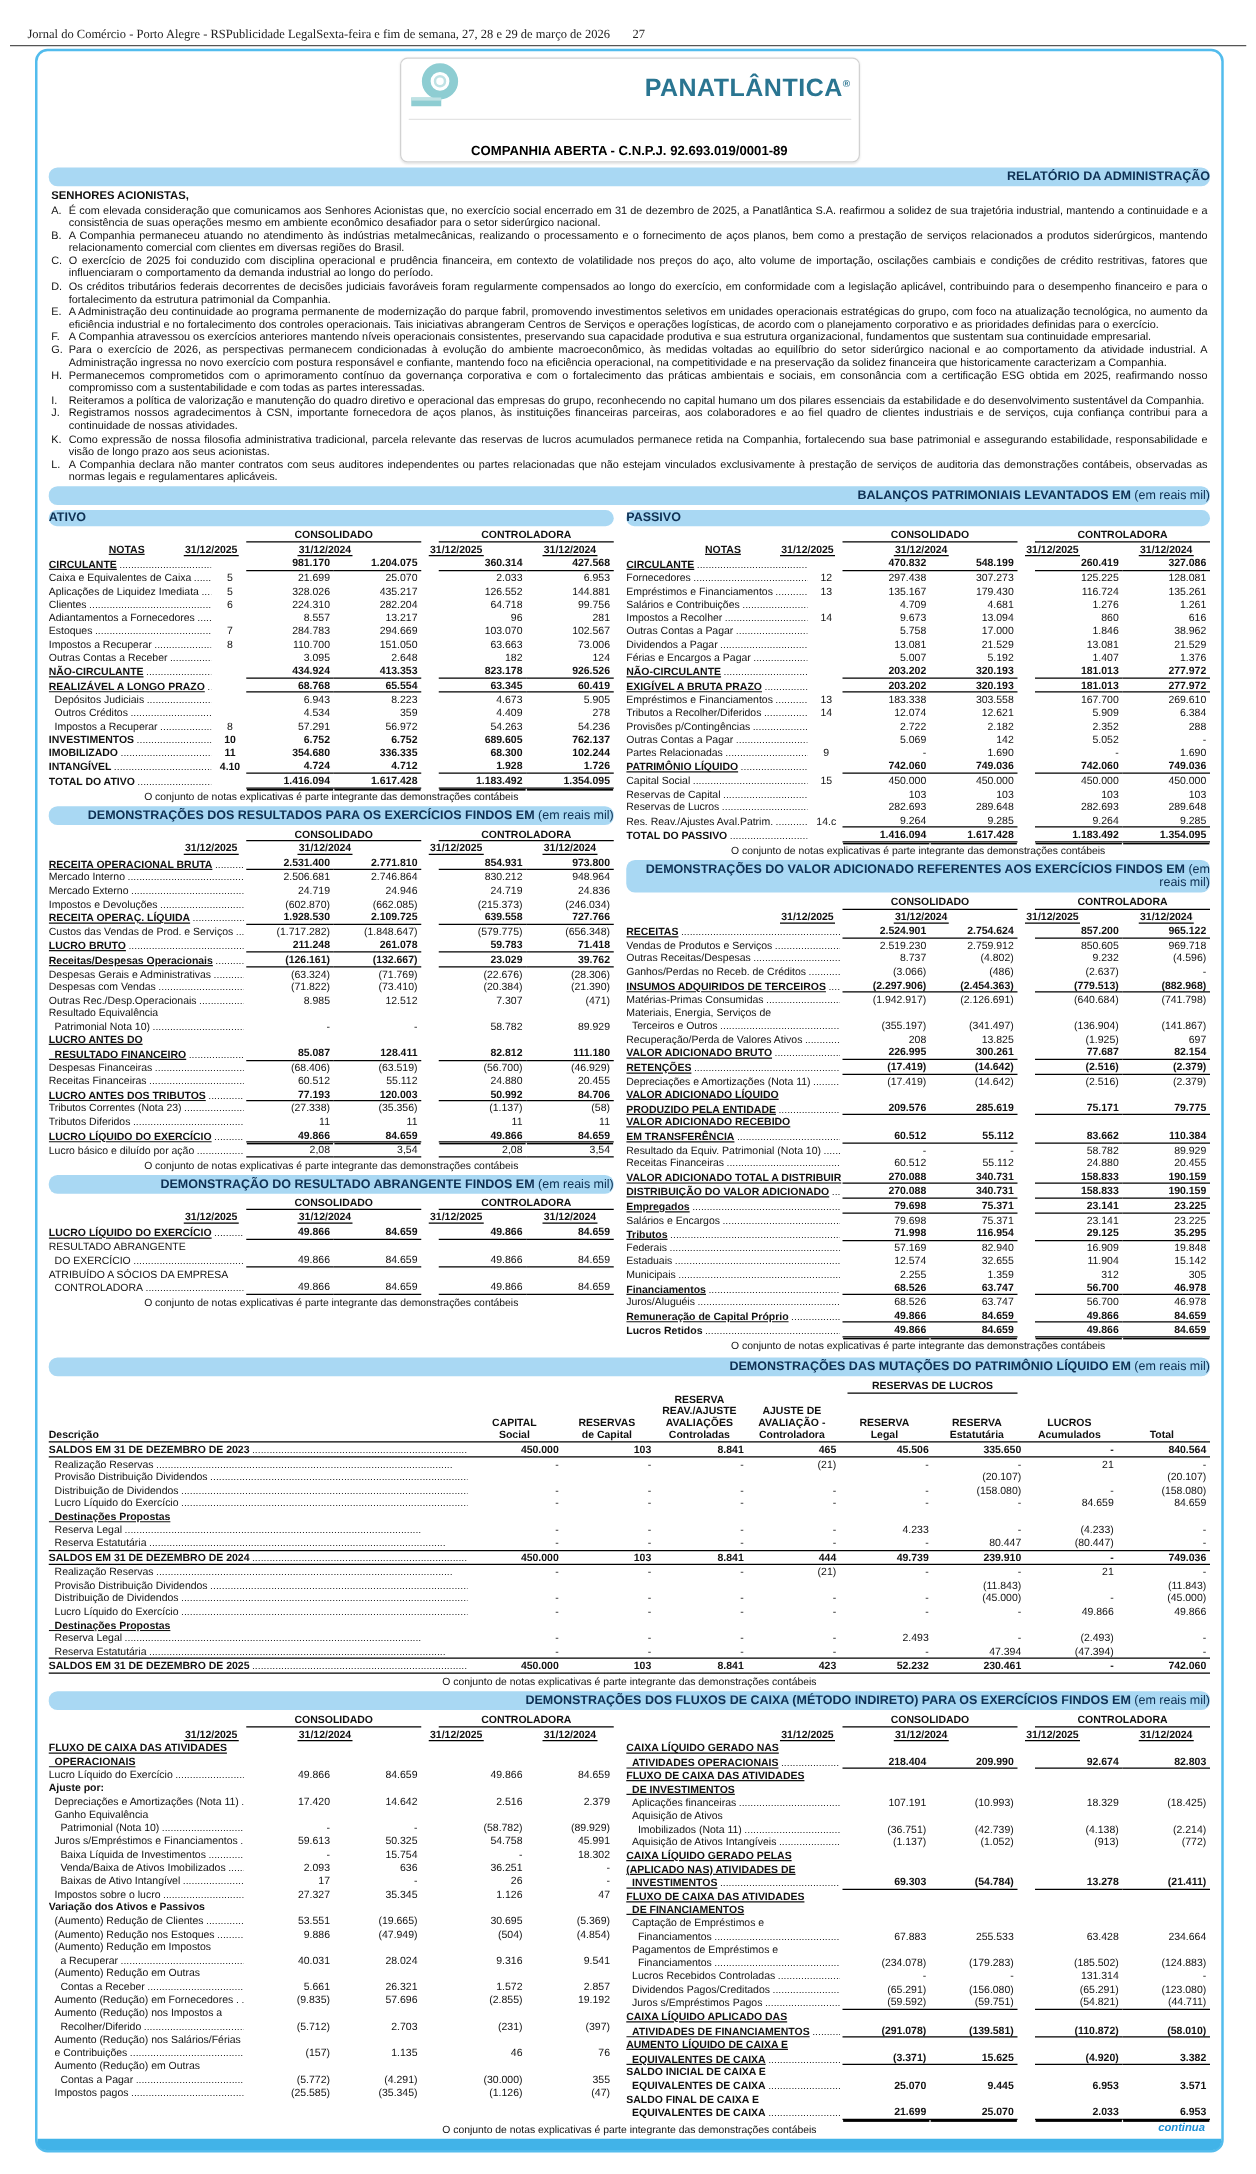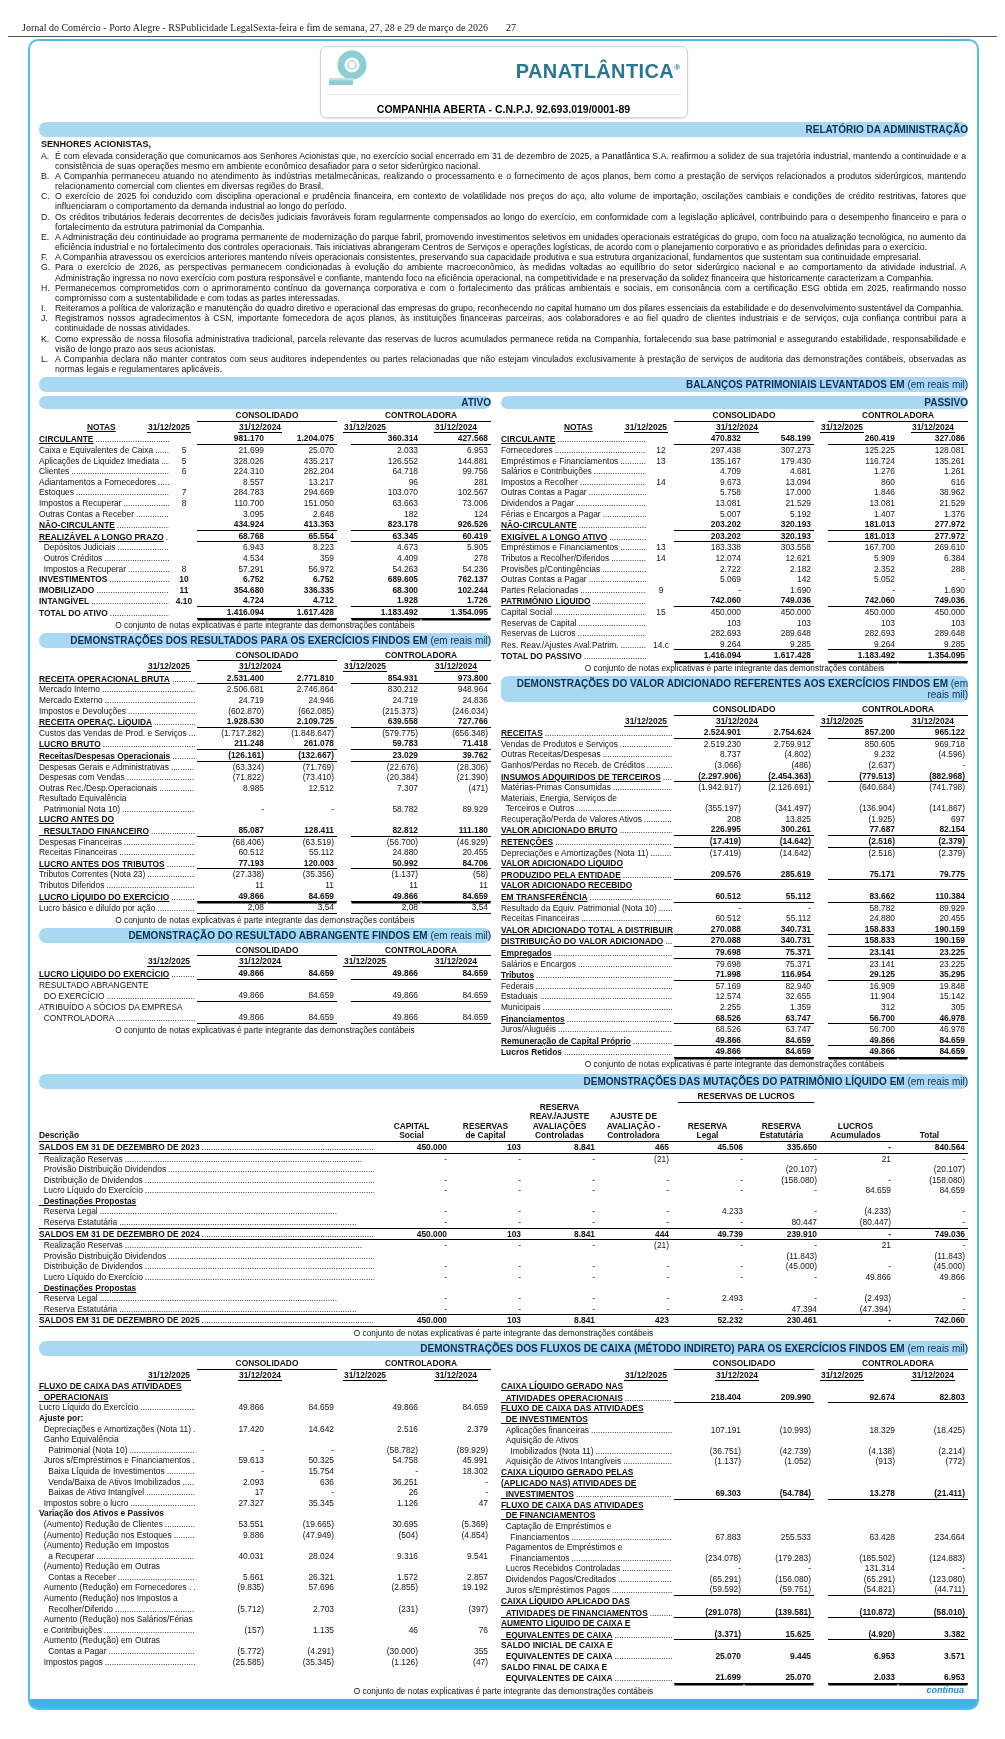--- a/index.html
+++ b/index.html
@@ -5,25 +5,25 @@
   html,body{margin:0;padding:0;background:#fff;}
   .page{width:1005px;height:1739px;position:relative;background:#fff;font-family:"Liberation Sans",sans-serif;color:#111;overflow:hidden;}
   .masthead{margin:22px 8px 0;padding:0 14px 3px;border-bottom:1px solid #555;display:flex;
     font-family:"Liberation Serif",serif;font-size:10px;color:#222;}
   .mh-right .pgnum{margin-left:18px;}
   .adbox{margin:2px 26px 0 28px;border:2px solid #52bced;border-radius:10px;padding:4px 9px 0;position:relative;background:#fff;}
   .logobox{width:354px;margin:1px auto 4px;border:1px solid #d2d2d2;border-radius:6px;text-align:center;padding:3px 6px 2px;box-shadow:0 1px 2px #e3e3e3;}
   .logorow{display:flex;align-items:center;justify-content:space-between;gap:23px;}
   .brand{font-size:20px;font-weight:bold;color:#2a7591;letter-spacing:.4px;}
   .brand sup{font-size:8px;vertical-align:super;}
-  .companyline{font-size:10.5px;font-weight:bold;margin-top:2px;border-top:1px solid #e4e4e4;padding-top:8px;color:#000;}
+  .companyline{font-size:10.5px;font-weight:bold;margin-top:2px;border-top:1px solid #e4e4e4;padding-top:19px;color:#000;}
   .banner{background:#a9d8f3;border-radius:7px;text-align:right;font-size:10px;color:#0d2f52;padding:2px 0;margin:3px 0 2px;}
   .banner .bt{font-weight:bold;}
   .banner .bsub{font-weight:normal;}
-  .subbanner{background:#a9d8f3;border-radius:7px;text-align:right;font-weight:bold;font-size:10px;color:#0d2f52;padding:1px 0;margin:2px 0 1px;}
+  .subbanner{background:#a9d8f3;border-radius:7px;text-align:left;font-weight:bold;font-size:10px;color:#0d2f52;padding:1px 0;margin:2px 0 1px;}
   .letter{font-size:8.7px;line-height:1.17;text-align:justify;margin:1px 2px 3px;}
   .salut{font-weight:bold;font-size:9px;margin-bottom:1px;}
   .para{display:flex;}
   .para .pid{width:14px;flex:none;}
   .para .ptext{flex:1;}
   .twocol{display:flex;gap:10px;align-items:flex-start;}
   .col.left{flex:0 0 452px;min-width:0;}
   .col.right{flex:1;min-width:0;}
   .fintable{font-size:8.4px;line-height:10.6px;}
   .trow{display:flex;align-items:flex-end;}
@@ -705,21 +705,21 @@
                 <span class="txt ul">NÃO-CIRCULANTE</span>
               </span>
               <span class="note"></span>
               <span class="val su">203.202</span>
               <span class="val su">320.193</span>
               <span class="val gap su">181.013</span>
               <span class="val su">277.972</span>
             </div>
             <div class="trow b">
               <span class="lbl">
-                <span class="txt ul">EXIGÍVEL A LONGO ATIVO</span>
+                <span class="txt ul">EXIGÍVEL A BRUTA PRAZO</span>
               </span>
               <span class="note"></span>
               <span class="val su">203.202</span>
               <span class="val su">320.193</span>
               <span class="val gap su">181.013</span>
               <span class="val su">277.972</span>
             </div>
             <div class="trow">
               <span class="lbl">
                 <span class="txt">Empréstimos e Financiamentos</span>

